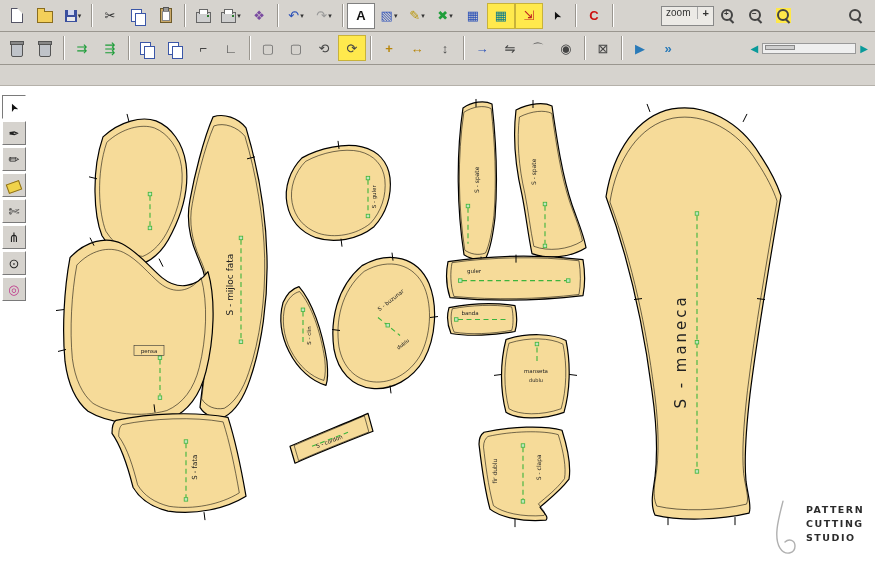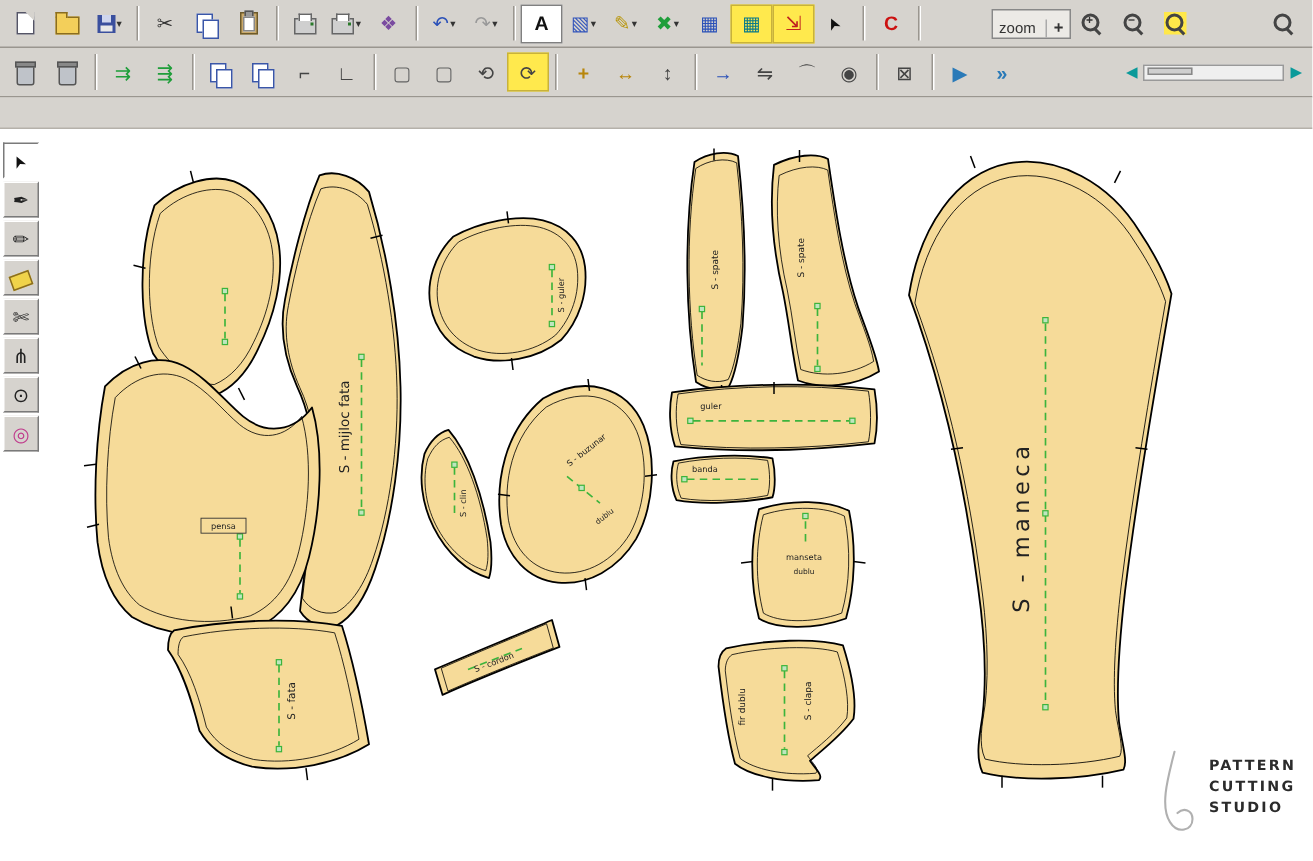--- a/index.html
+++ b/index.html
@@ -41,21 +41,21 @@
   .ic-loupe::before{content:"";position:absolute;left:1px;top:1px;width:8px;height:8px;border:2px solid #444;
                     border-radius:50%;background:inherit}
   .ic-loupe::after{content:"";position:absolute;left:10px;top:10px;width:6px;height:2px;background:#444;
                    transform:rotate(45deg);transform-origin:0 0}
   .ic-cursor{transform:rotate(-115deg);font-size:11px;color:#111}
   .ic-eraser{width:12px;height:8px;background:#f0d34a;border:1px solid #8a6d1f;transform:rotate(-20deg);margin-top:4px}
   .ic-trash{width:10px;height:12px;background:#bfc3c9;border:1px solid #555;border-radius:0 0 2px 2px;
             position:relative;margin-top:3px}
   .ic-trash::before{content:"";position:absolute;left:-2px;top:-3px;width:12px;height:2px;background:#888;border:1px solid #555}
   
-  .zoomctl{margin-left:auto;display:flex;align-items:flex-end;border:1px solid #888;background:#eceae6;
+  .zoomctl{margin-left:auto;display:flex;align-items:flex-start;border:1px solid #888;background:#eceae6;
            height:18px;padding:0 4px;gap:6px}
   .zlabel{font-size:10px;color:#333}
   .zplus{font-size:11px;font-weight:bold;color:#333;border-left:1px solid #aaa;padding-left:5px}
   .farwrap{margin-left:auto;margin-right:2px}
   
   .navstrip{margin-left:auto;display:flex;align-items:center;gap:2px;padding-right:2px}
   .navarrow{color:#0a9a9a;font-size:10px;padding:0 2px}
   .navtrack{width:92px;height:9px;border:1px solid #999;background:#efefef;position:relative}
   .navthumb{position:absolute;left:2px;top:1px;width:30px;height:5px;background:#cfcfcf;border:1px solid #888;box-sizing:border-box}
   

